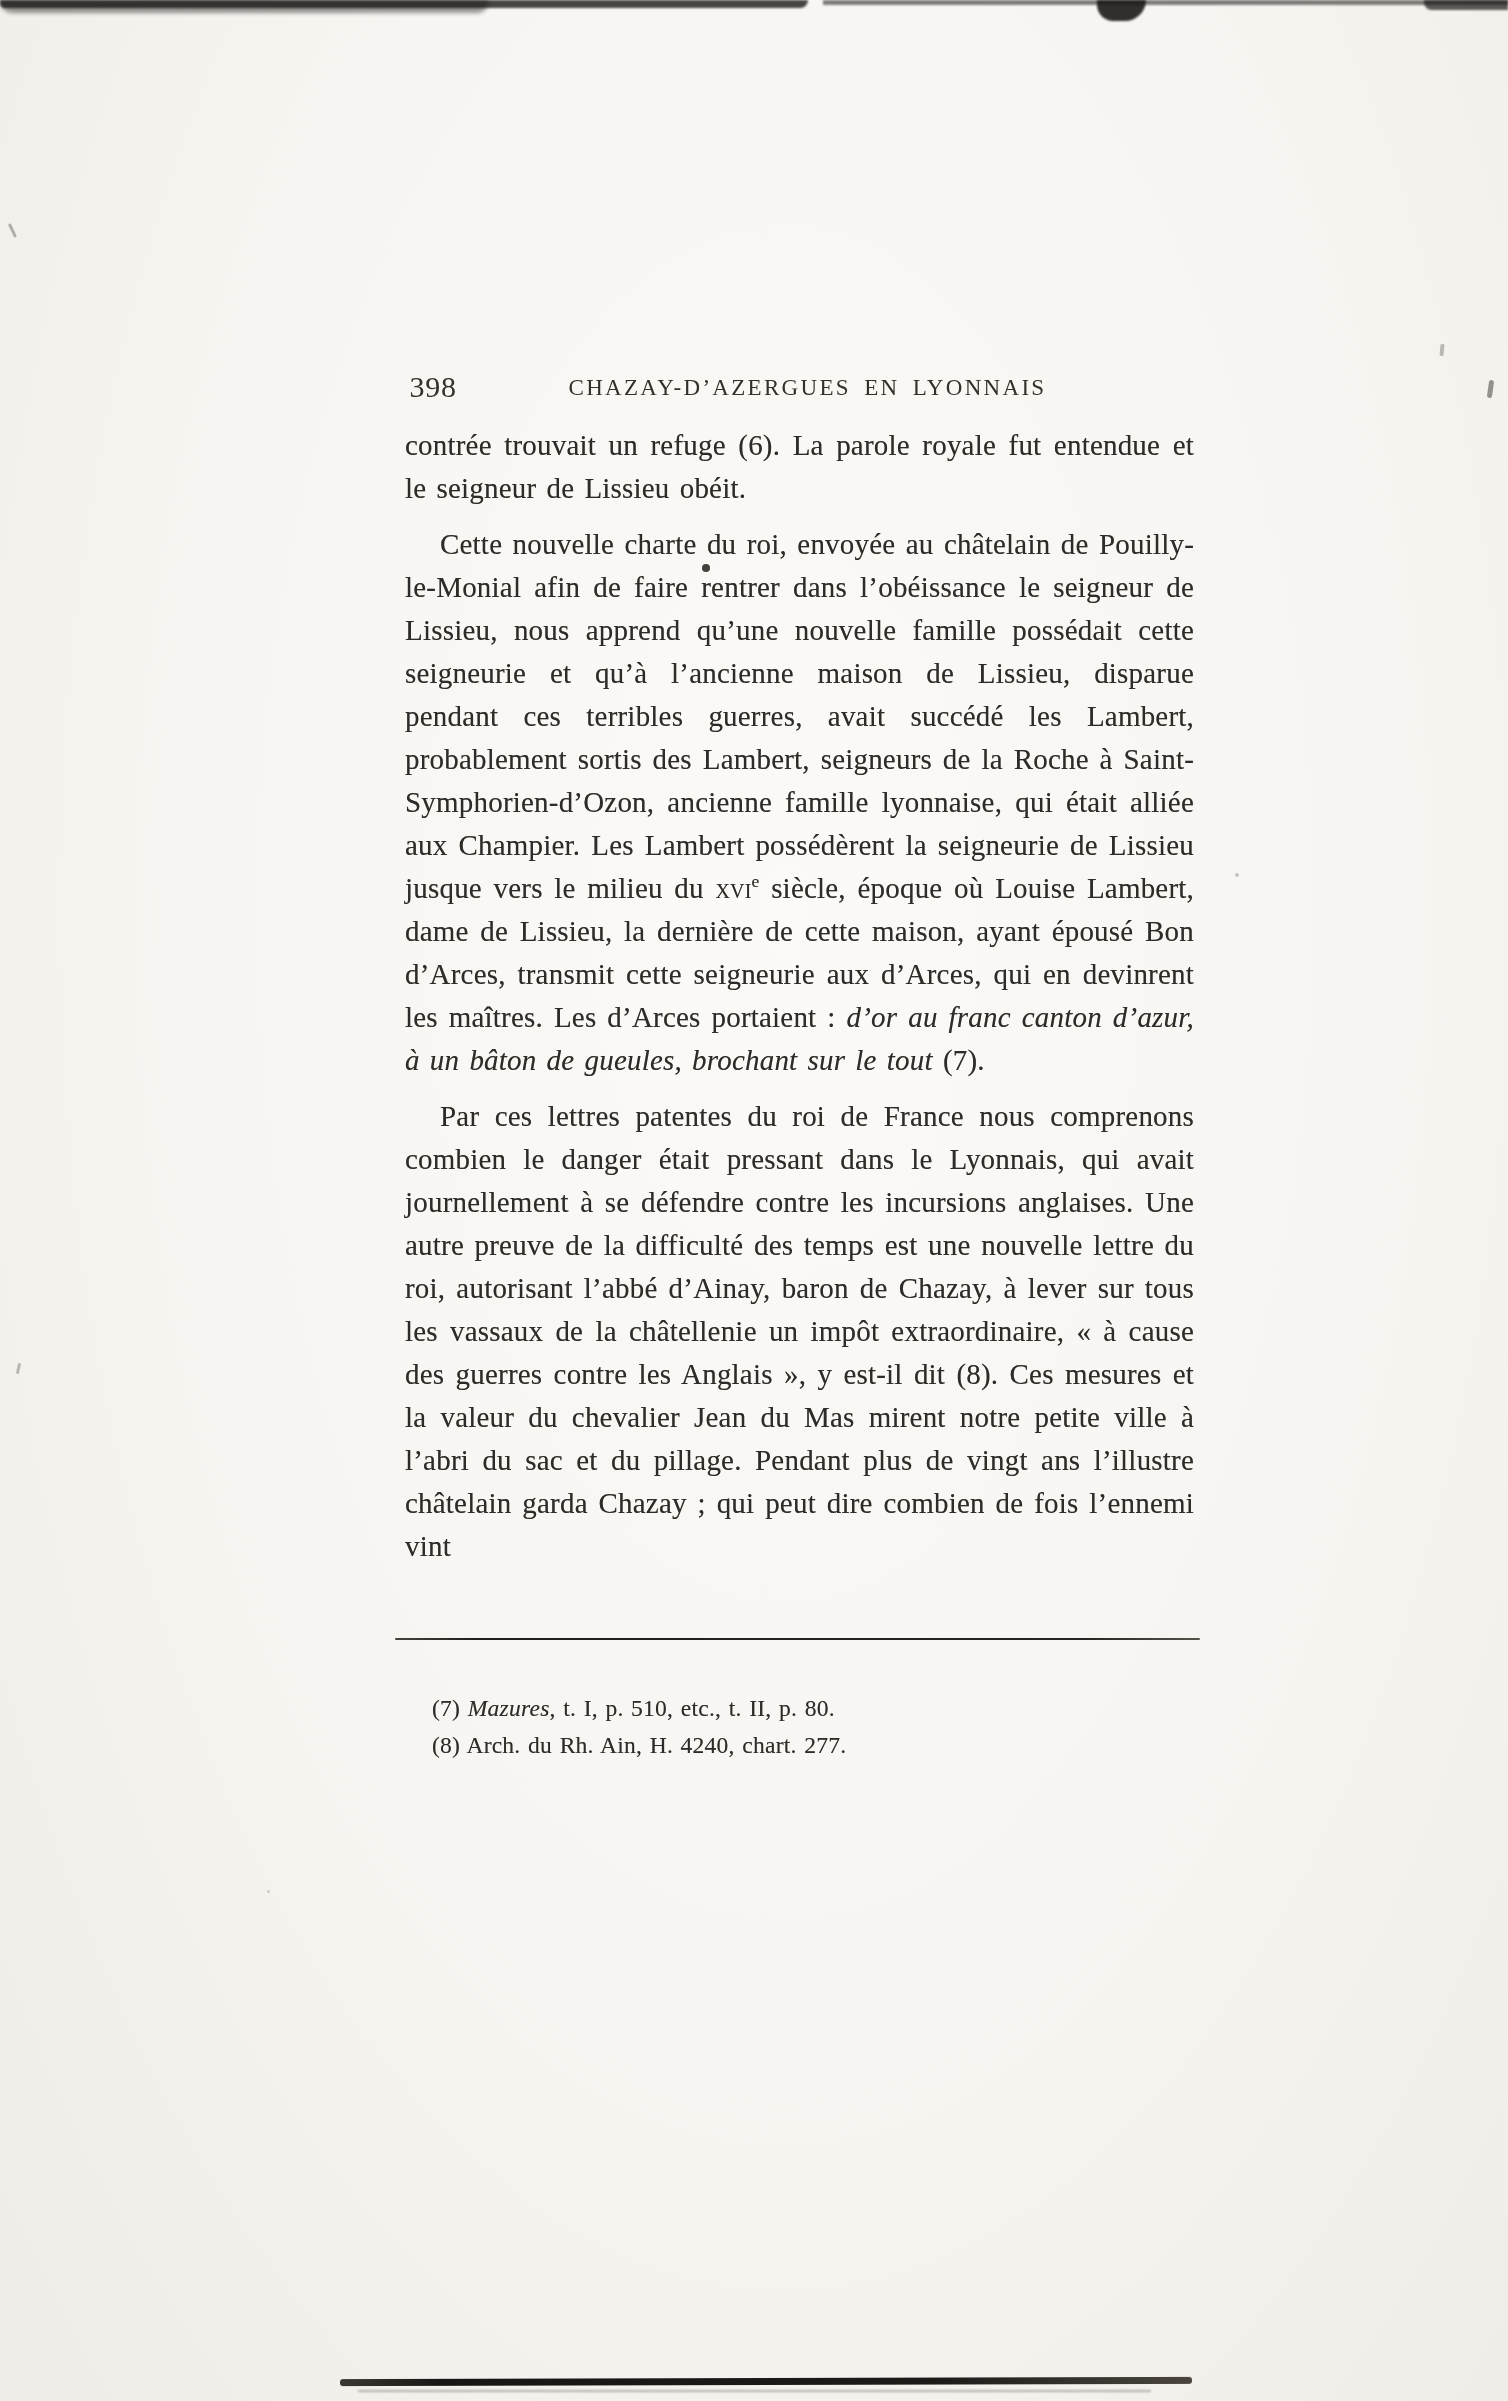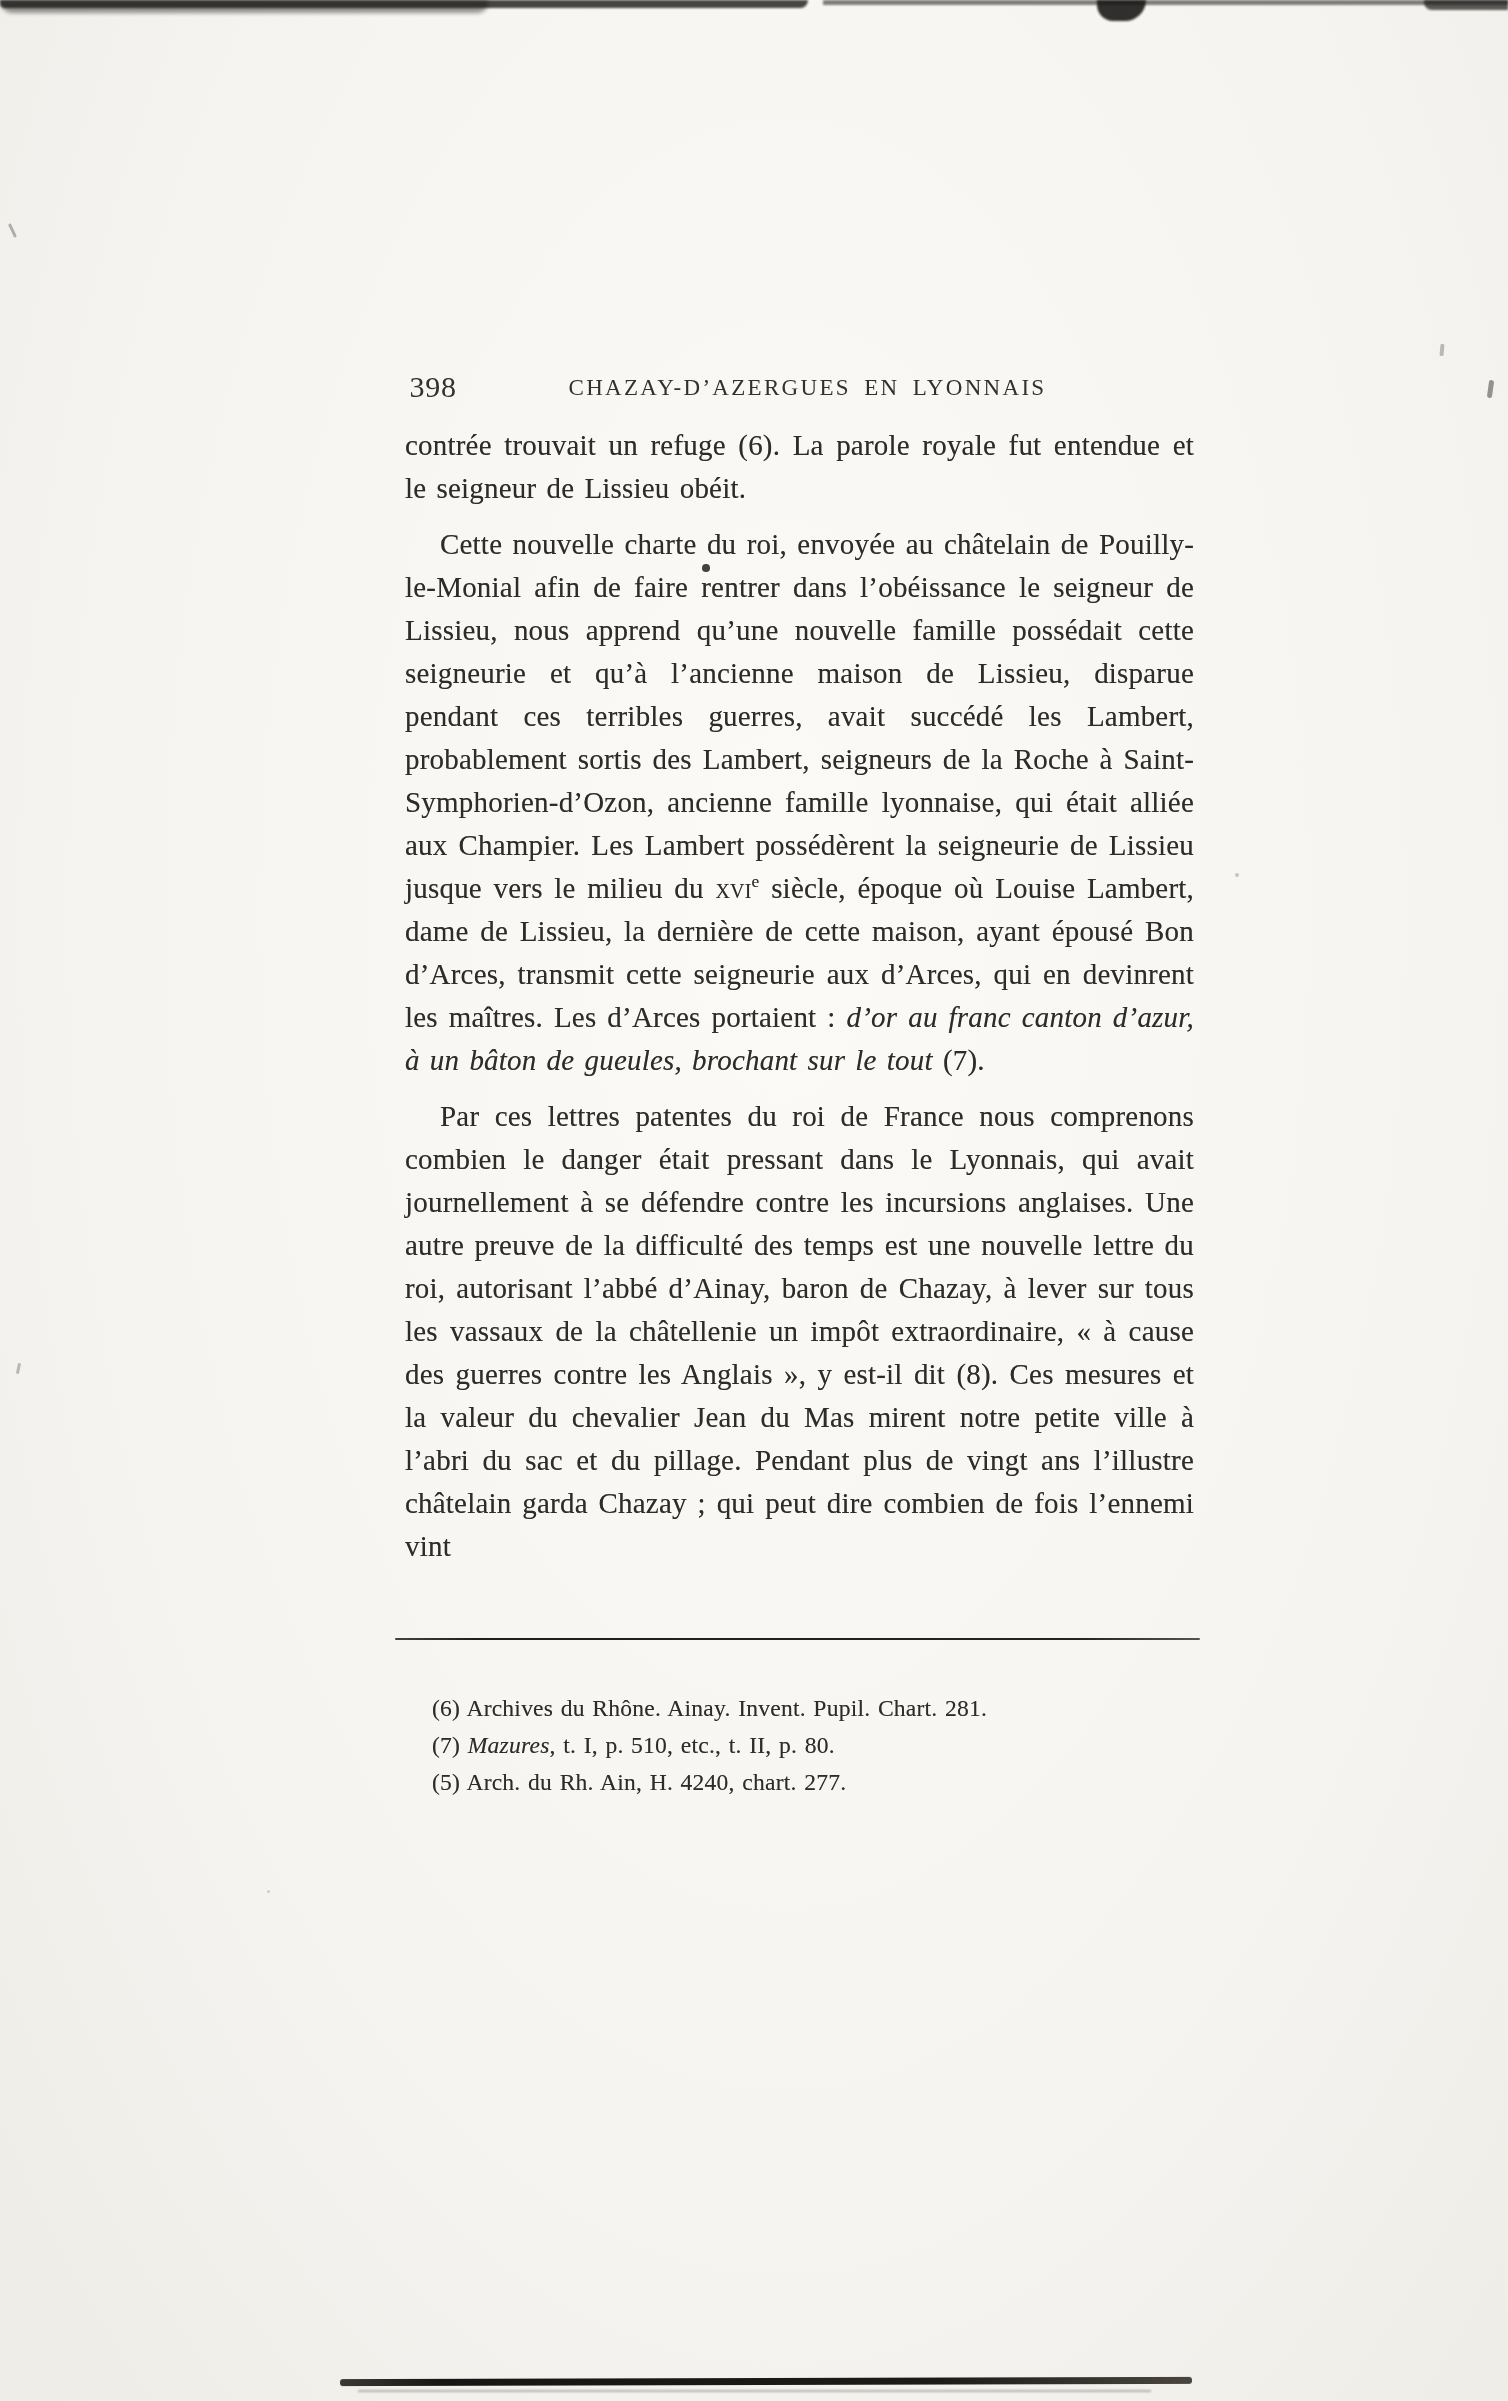--- a/index.html
+++ b/index.html
@@ -121,23 +121,22 @@
 
     <p class="para noindent"><span>contrée trouvait un refuge (6). La parole royale fut entendue et le seigneur de Lissieu obéit.</span></p>
 
     <p class="para"><span>Cette nouvelle charte du roi, envoyée au châtelain de Pouilly-le-Monial afin de faire rentrer dans l’obéissance le seigneur de Lissieu, nous apprend qu’une nouvelle famille possédait cette seigneurie et qu’à l’ancienne maison de Lissieu, disparue pendant ces terribles guerres, avait succédé les Lambert, probablement sortis des Lambert, seigneurs de la Roche à Saint-Symphorien-d’Ozon, ancienne famille lyonnaise, qui était alliée aux Champier. Les Lambert possédèrent la seigneurie de Lissieu jusque vers le milieu du </span><span class="scnum">xvi</span><span class="sup">e</span><span> siècle, époque où Louise Lambert, dame de Lissieu, la dernière de cette maison, ayant épousé Bon d’Arces, transmit cette seigneurie aux d’Arces, qui en devinrent les maîtres. Les d’Arces portaient : </span><span class="it">d’or au franc canton d’azur, à un bâton de gueules, brochant sur le tout </span><span>(7).</span></p>
 
     <p class="para"><span>Par ces lettres patentes du roi de France nous comprenons combien le danger était pressant dans le Lyonnais, qui avait journellement à se défendre contre les incursions anglaises. Une autre preuve de la difficulté des temps est une nouvelle lettre du roi, autorisant l’abbé d’Ainay, baron de Chazay, à lever sur tous les vassaux de la châtellenie un impôt extraordinaire, « à cause des guerres contre les Anglais », y est-il dit (8). Ces mesures et la valeur du chevalier Jean du Mas mirent notre petite ville à l’abri du sac et du pillage. Pendant plus de vingt ans l’illustre châtelain garda Chazay ; qui peut dire combien de fois l’ennemi vint</span></p>
 
     <div class="footrule"></div>
 
     <div class="footnotes">
-      <p class="fn"><span>(6) Archives du Rhône. Ainay. Invent. Pupil. Chart. 281.</span></p>
       <p class="fn"><span>(7) </span><span class="it">Mazures</span><span>, t. I, p. 510, etc., t. II, p. 80.</span></p>
-      <p class="fn"><span>(5) Arch. du Rh. Ain, H. 4240, chart. 277.</span></p>
+      <p class="fn"><span>(8) Arch. du Rh. Ain, H. 4240, chart. 277.</span></p>
     </div>
 
   </div>
 
   <div class="scan-bottom"></div>
   <div class="scan-bottom-echo"></div>
   <div class="speck dot-ink"></div>
   <div class="speck s1"></div>
   <div class="speck s2"></div>
   <div class="speck s3"></div>

